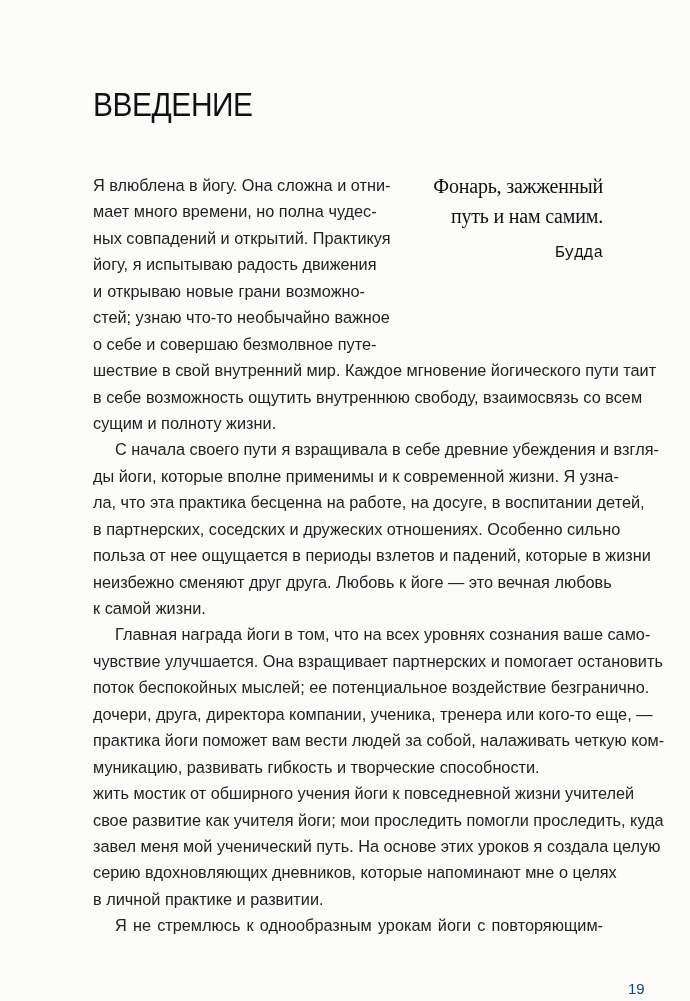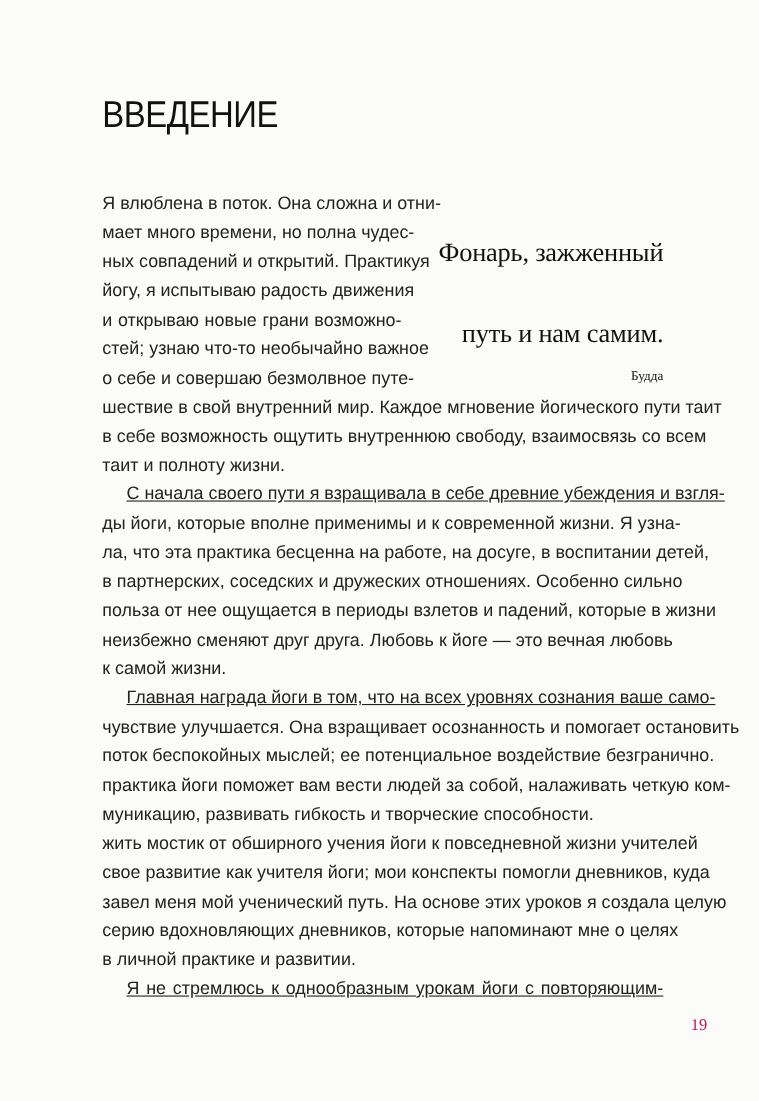--- a/index.html
+++ b/index.html
@@ -50,95 +50,95 @@
       text-align-last: justify;
     }
     .line.narrow {
       width: 272px;
     }
     .line.last {
       text-align-last: left;
     }
     .line.indent {
       text-indent: 22px;
-      text-decoration: underline;
     }
     .quote-block {
       position: absolute;
       left: 385px;
       top: 172px;
       width: 218px;
       text-align: right;
       font-family: "Liberation Serif", "DejaVu Serif", serif;
       color: #111;
     }
     .quote-line {
-      font-size: 24px;
+      font-size: 20px;
       line-height: 29.5px;
       white-space: nowrap;
       letter-spacing: -0.2px;
-      margin-top: 44px;
     }
     .quote-author {
-      font-size: 12px;
+      font-size: 16px;
       line-height: 20px;
       margin-top: 12px;
       padding-right: 0px;
+      font-family: Liberation Mono, monospace;
     }
     .page-number {
       position: absolute;
       left: 628px;
-      top: 924px;
-      font-family: Liberation Serif, serif;
+      top: 980px;
+      font-family: Liberation Sans, sans-serif;
       font-size: 15px;
-      color: #be185d;
+      color: #0c4a6e;
     }
   </style>
 </head>
 <body>
 
 <div class="page">
 
   <h1 class="title">ВВЕДЕНИЕ</h1>
 
   <div class="quote-block">
     <div class="quote-line">Фонарь, зажженный</div>
     <div class="quote-line">путь и нам самим.</div>
     <div class="quote-author">Будда</div>
   </div>
 
   <div class="body-text">
 
-    <div class="line narrow">Я влюблена в поток. Она сложна и отни-</div>
+    <div class="line narrow">Я влюблена в йогу. Она сложна и отни-</div>
     <div class="line narrow">мает много времени, но полна чудес-</div>
     <div class="line narrow">ных совпадений и открытий. Практикуя</div>
     <div class="line narrow">йогу, я испытываю радость движения</div>
     <div class="line narrow">и открываю новые грани возможно-</div>
     <div class="line narrow">стей; узнаю что-то необычайно важное</div>
     <div class="line narrow">о себе и совершаю безмолвное путе-</div>
     <div class="line">шествие в свой внутренний мир. Каждое мгновение йогического пути таит</div>
     <div class="line">в себе возможность ощутить внутреннюю свободу, взаимосвязь со всем</div>
-    <div class="line last">таит и полноту жизни.</div>
+    <div class="line last">сущим и полноту жизни.</div>
 
     <div class="line indent">С начала своего пути я взращивала в себе древние убеждения и взгля-</div>
     <div class="line">ды йоги, которые вполне применимы и к современной жизни. Я узна-</div>
     <div class="line">ла, что эта практика бесценна на работе, на досуге, в воспитании детей,</div>
     <div class="line">в партнерских, соседских и дружеских отношениях. Особенно сильно</div>
     <div class="line">польза от нее ощущается в периоды взлетов и падений, которые в жизни</div>
     <div class="line">неизбежно сменяют друг друга. Любовь к йоге — это вечная любовь</div>
     <div class="line last">к самой жизни.</div>
 
     <div class="line indent">Главная награда йоги в том, что на всех уровнях сознания ваше само-</div>
-    <div class="line">чувствие улучшается. Она взращивает осознанность и помогает остановить</div>
+    <div class="line">чувствие улучшается. Она взращивает партнерских и помогает остановить</div>
     <div class="line">поток беспокойных мыслей; ее потенциальное воздействие безгранично.</div>
+    <div class="line">дочери, друга, директора компании, ученика, тренера или кого-то еще, —</div>
     <div class="line">практика йоги поможет вам вести людей за собой, налаживать четкую ком-</div>
     <div class="line last">муникацию, развивать гибкость и творческие способности.</div>
 
     <div class="line">жить мостик от обширного учения йоги к повседневной жизни учителей</div>
-    <div class="line">свое развитие как учителя йоги; мои конспекты помогли дневников, куда</div>
+    <div class="line">свое развитие как учителя йоги; мои проследить помогли проследить, куда</div>
     <div class="line">завел меня мой ученический путь. На основе этих уроков я создала целую</div>
     <div class="line">серию вдохновляющих дневников, которые напоминают мне о целях</div>
     <div class="line last">в личной практике и развитии.</div>
 
     <div class="line indent">Я не стремлюсь к однообразным урокам йоги с повторяющим-</div>
 
   </div>
 
   <div class="page-number">19</div>
 

